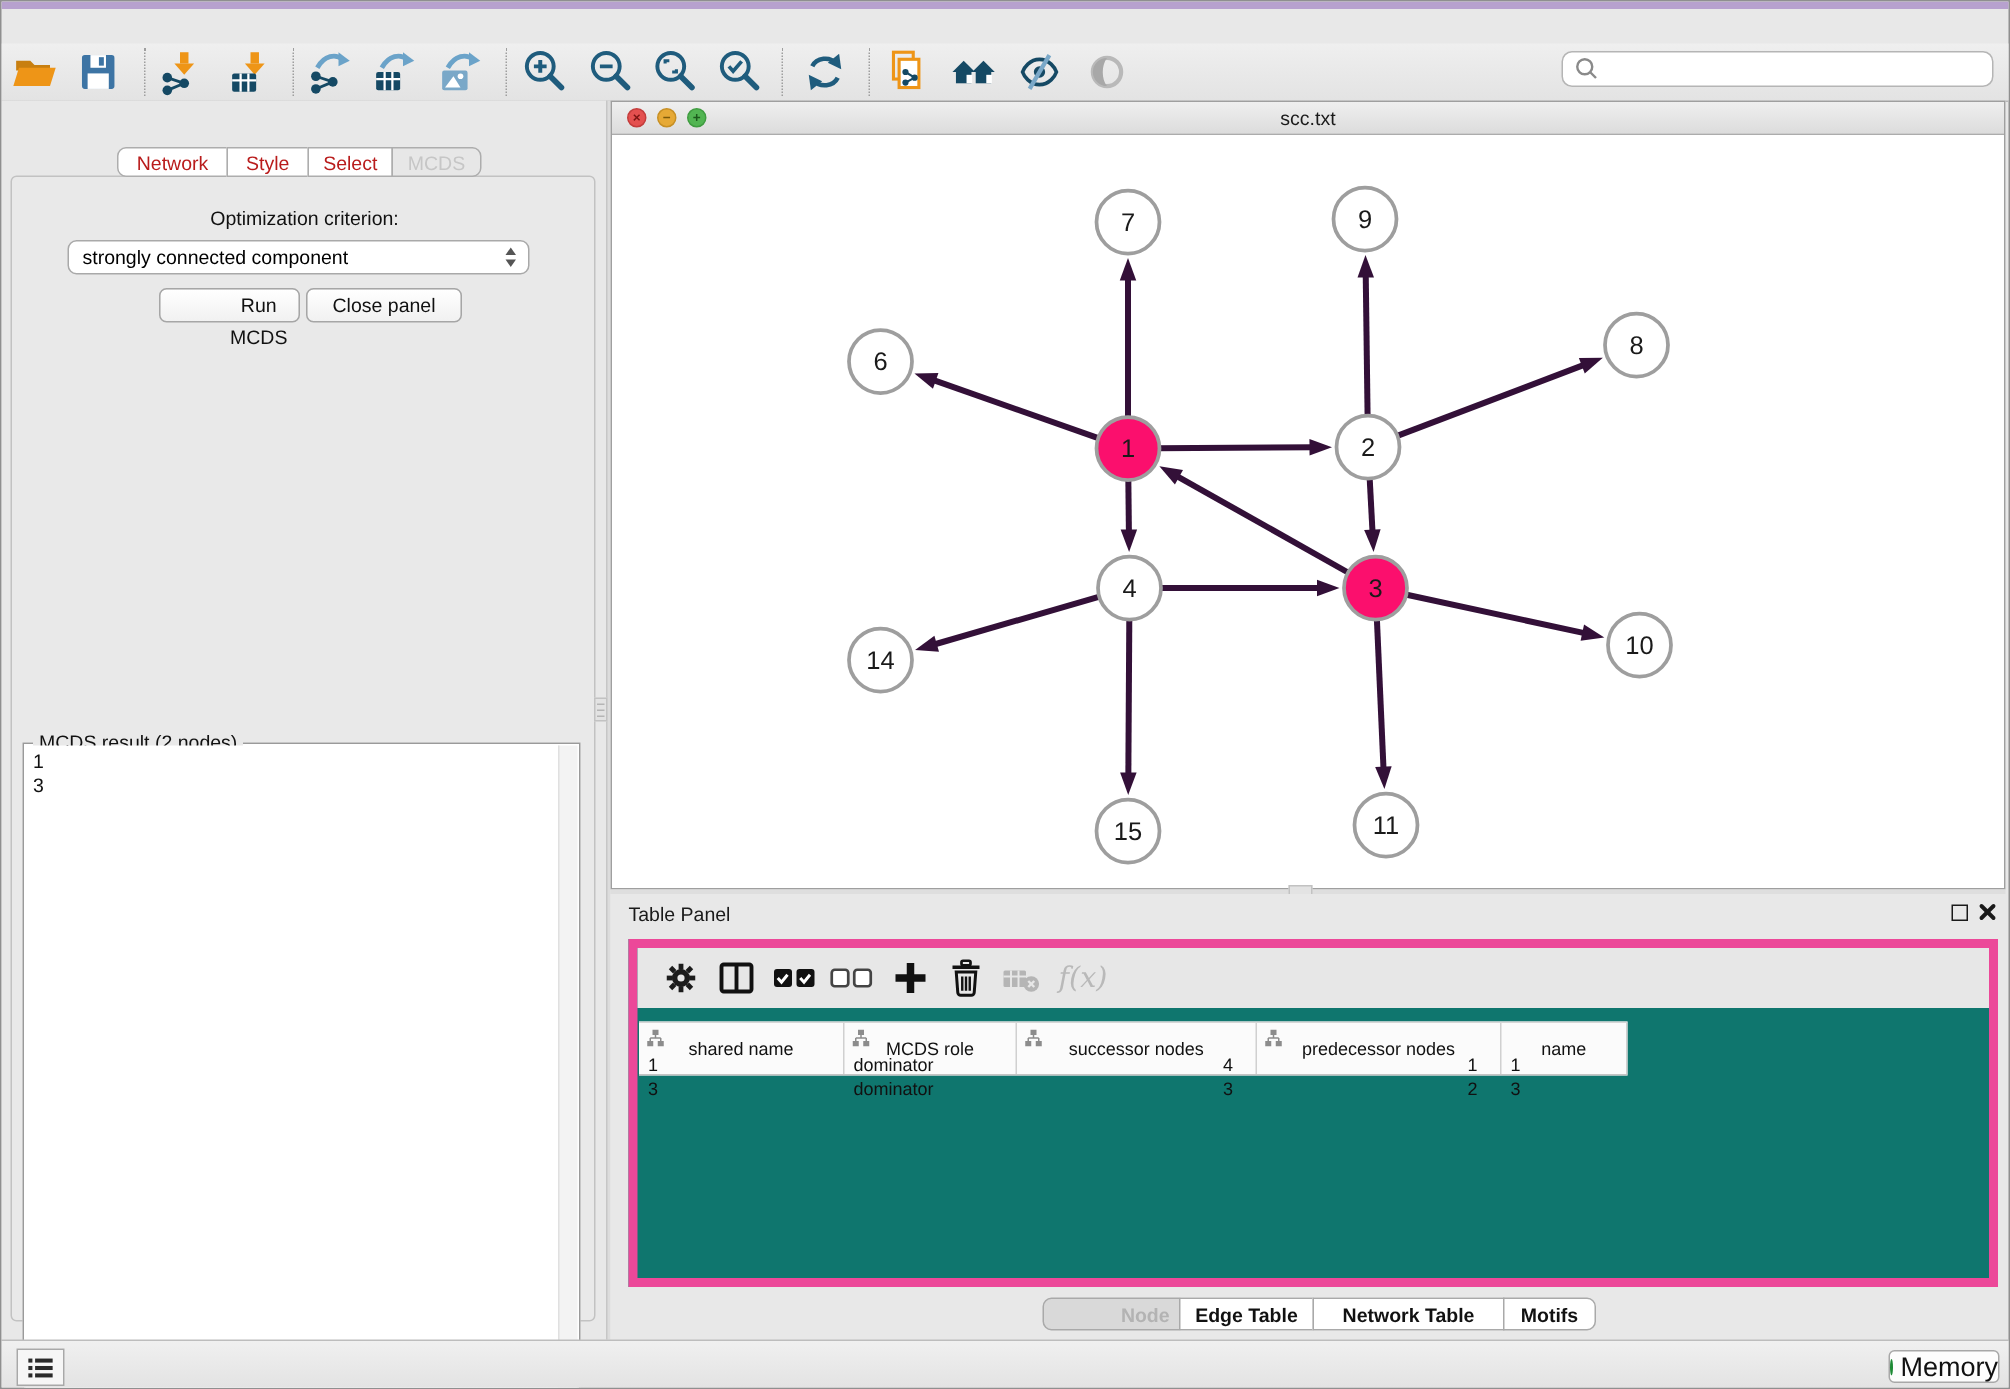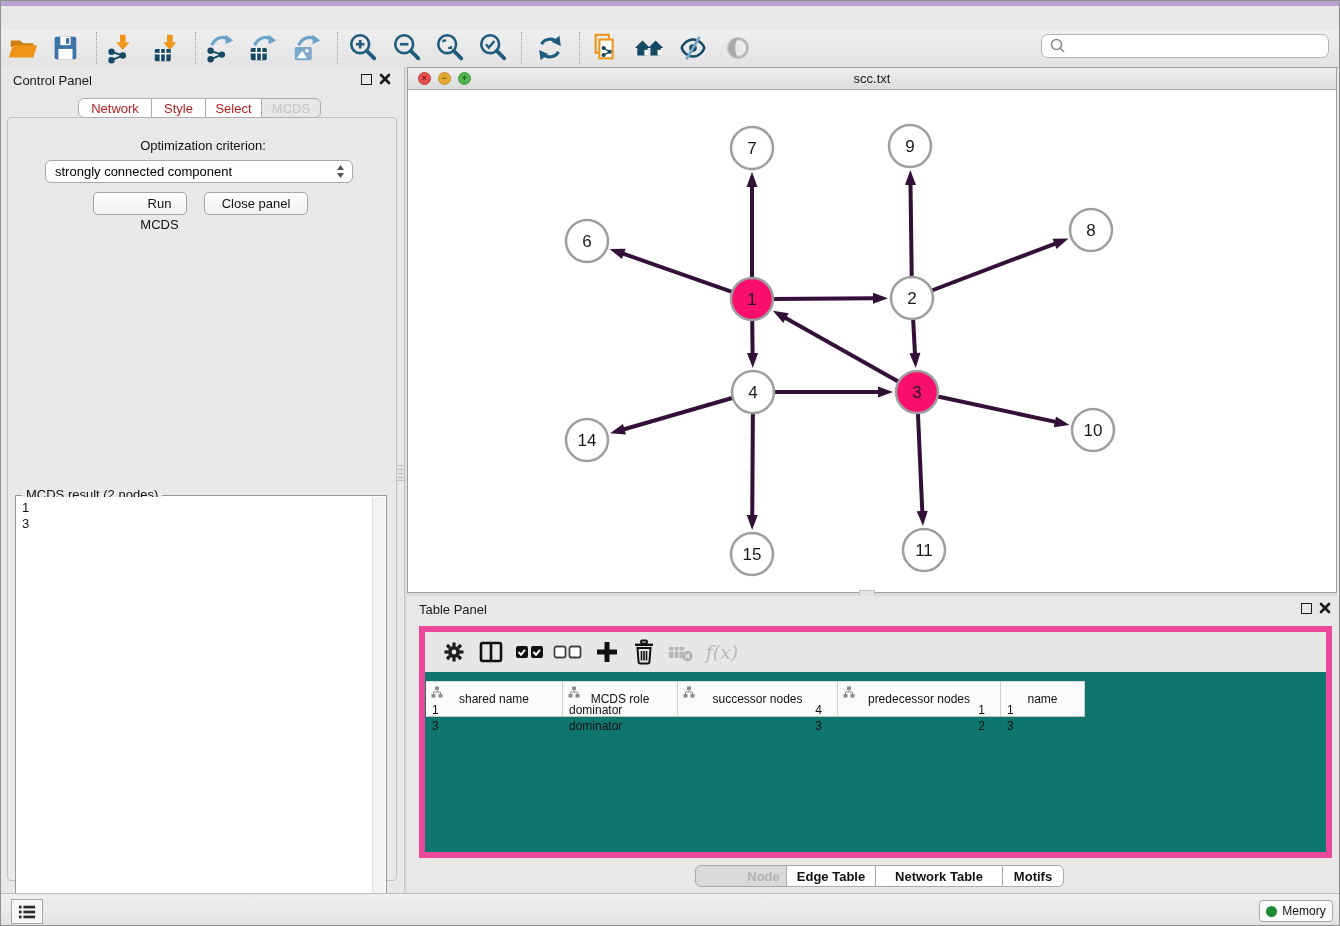--- a/index.html
+++ b/index.html
@@ -66,21 +66,21 @@
   .td{box-sizing:border-box;padding:1px 6px;white-space:nowrap;overflow:hidden;}
   .td.num{text-align:right;padding-right:16px;}
   .bottom-tabs{position:absolute;left:288px;top:269px;display:flex;height:22px;}
   .btab{height:22px;line-height:22px;font-size:13px;font-weight:bold;text-align:center;background:#fff;color:#111;border:1px solid #a9a9a9;margin-left:-1px;box-sizing:border-box;}
   .btab.first{border-top-left-radius:6px;border-bottom-left-radius:6px;margin-left:0;padding-left:45px;}
   .btab.last{border-top-right-radius:6px;border-bottom-right-radius:6px;}
   .btab.active{background:#d9d9d9;color:#b3b3b3;}
   
   .statusbar{left:0;top:892px;width:1340px;height:34px;background:linear-gradient(#f0f0f0,#e2e2e2);border-top:1px solid #bdbdbd;box-sizing:border-box;}
   .status-left-btn{position:absolute;left:10px;top:5px;width:32px;height:25px;background:#f6f6f6;border:1px solid #a8a8a8;box-sizing:border-box;display:flex;align-items:center;justify-content:center;}
-  .memory-btn{position:absolute;right:8px;top:6px;width:74px;height:22px;background:#fdfdfd;border:1px solid #a8a8a8;border-radius:4px;box-sizing:border-box;display:flex;align-items:center;justify-content:center;font-size:12px;color:#111;gap:5px;}
+  .memory-btn{position:absolute;right:8px;top:6px;width:74px;height:22px;background:#fdfdfd;border:1px solid #a8a8a8;border-radius:4px;box-sizing:border-box;display:flex;align-items:center;justify-content:center;font-size:18px;color:#111;gap:5px;}
   .memory-dot{width:11px;height:11px;border-radius:50%;background:#1d8a35;}
 </style>
 </head>
 <body>
 
 <div class="app">
 
   <div class="abs accent"></div>
 
   <div class="abs toolbar">
@@ -251,46 +251,36 @@
     <div class="searchbox">
       <svg width="20" height="20" viewBox="0 0 20 20" style="margin-left:6px;">
           <circle cx="8.5" cy="8.5" r="5" fill="none" stroke="#8a8a8a" stroke-width="1.6"></circle>
           <line x1="12" y1="12" x2="16" y2="16" stroke="#8a8a8a" stroke-width="1.6"></line>
         </svg>
       <input placeholder="" style="">
     </div>
   </div>
 
   <div class="abs control-panel">
-    <div class="panel-head">
-      <div class="panel-title">Control Panel</div>
-      <div class="ph-float" style="left:360px;"></div>
-      <svg class="ph-close" style="left:377px;" viewBox="0 0 14 14">
-          <g stroke="#1a1a1a" stroke-width="2.6" stroke-linecap="round">
-            <line x1="3" y1="3" x2="11" y2="11"></line>
-            <line x1="11" y1="3" x2="3" y2="11"></line>
-          </g>
-        </svg>
-    </div>
     <div class="cp-box"></div>
     <div class="tabs-row" style="left:77px;top:31px;">
       <div class="tab first" style="width:74px;">Network</div>
       <div class="tab" style="width:55px;">Style</div>
       <div class="tab" style="width:57px;">Select</div>
       <div class="tab last disabled-active" style="width:60px;">MCDS</div>
     </div>
     <div class="opt-label">Optimization criterion:</div>
     <div class="select">
       <span>strongly connected component</span>
       <svg class="chev" width="9" height="15" viewBox="0 0 9 15">
           <polygon points="1,6 8,6 4.5,1" fill="#555"></polygon>
           <polygon points="1,9 8,9 4.5,14" fill="#555"></polygon>
         </svg>
     </div>
-    <div class="mac-btn" style="left:92px;top:125px;width:94px;padding-left:39px;">Run MCDS</div>
+    <div class="mac-btn" style="left:105px;top:125px;width:94px;padding-left:39px;">Run MCDS</div>
     <div class="mac-btn" style="left:203px;top:125px;width:104px;">Close panel</div>
     <div class="result-fieldset">
       <div class="result-legend">MCDS result (2 nodes)</div>
       <div class="result-area">
         <div>1</div>
         <div>3</div>
       </div>
       <div class="result-scroll"></div>
     </div>
   </div>

